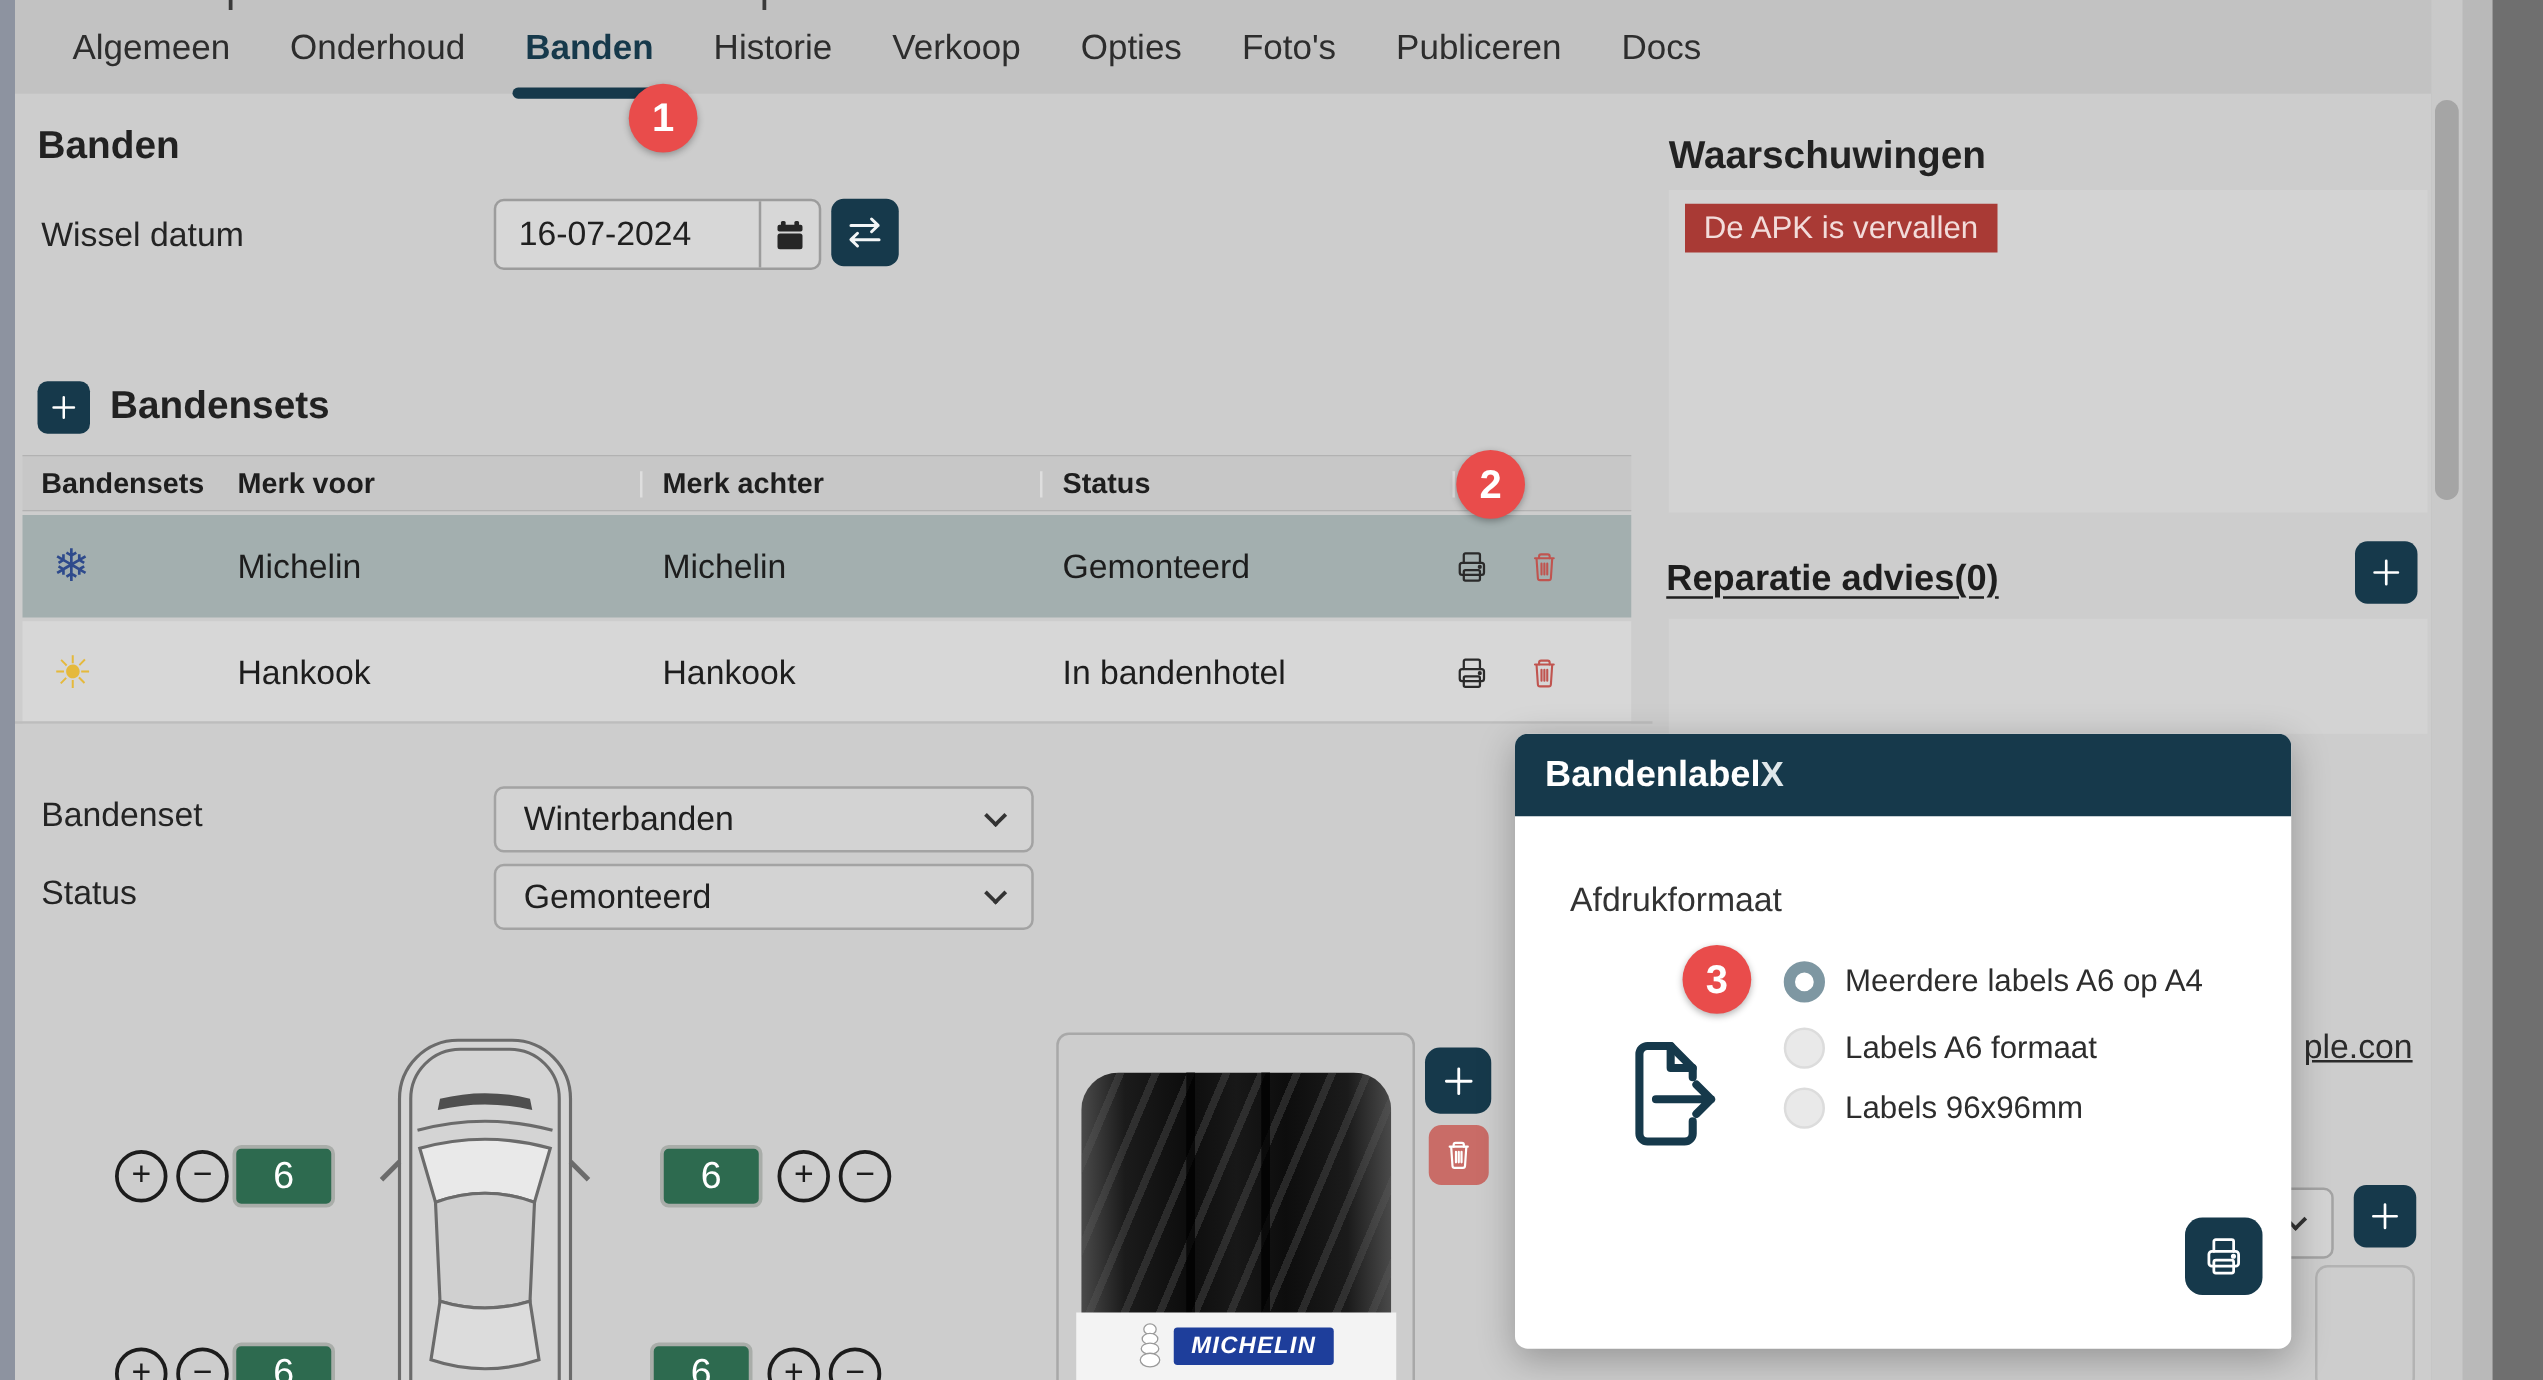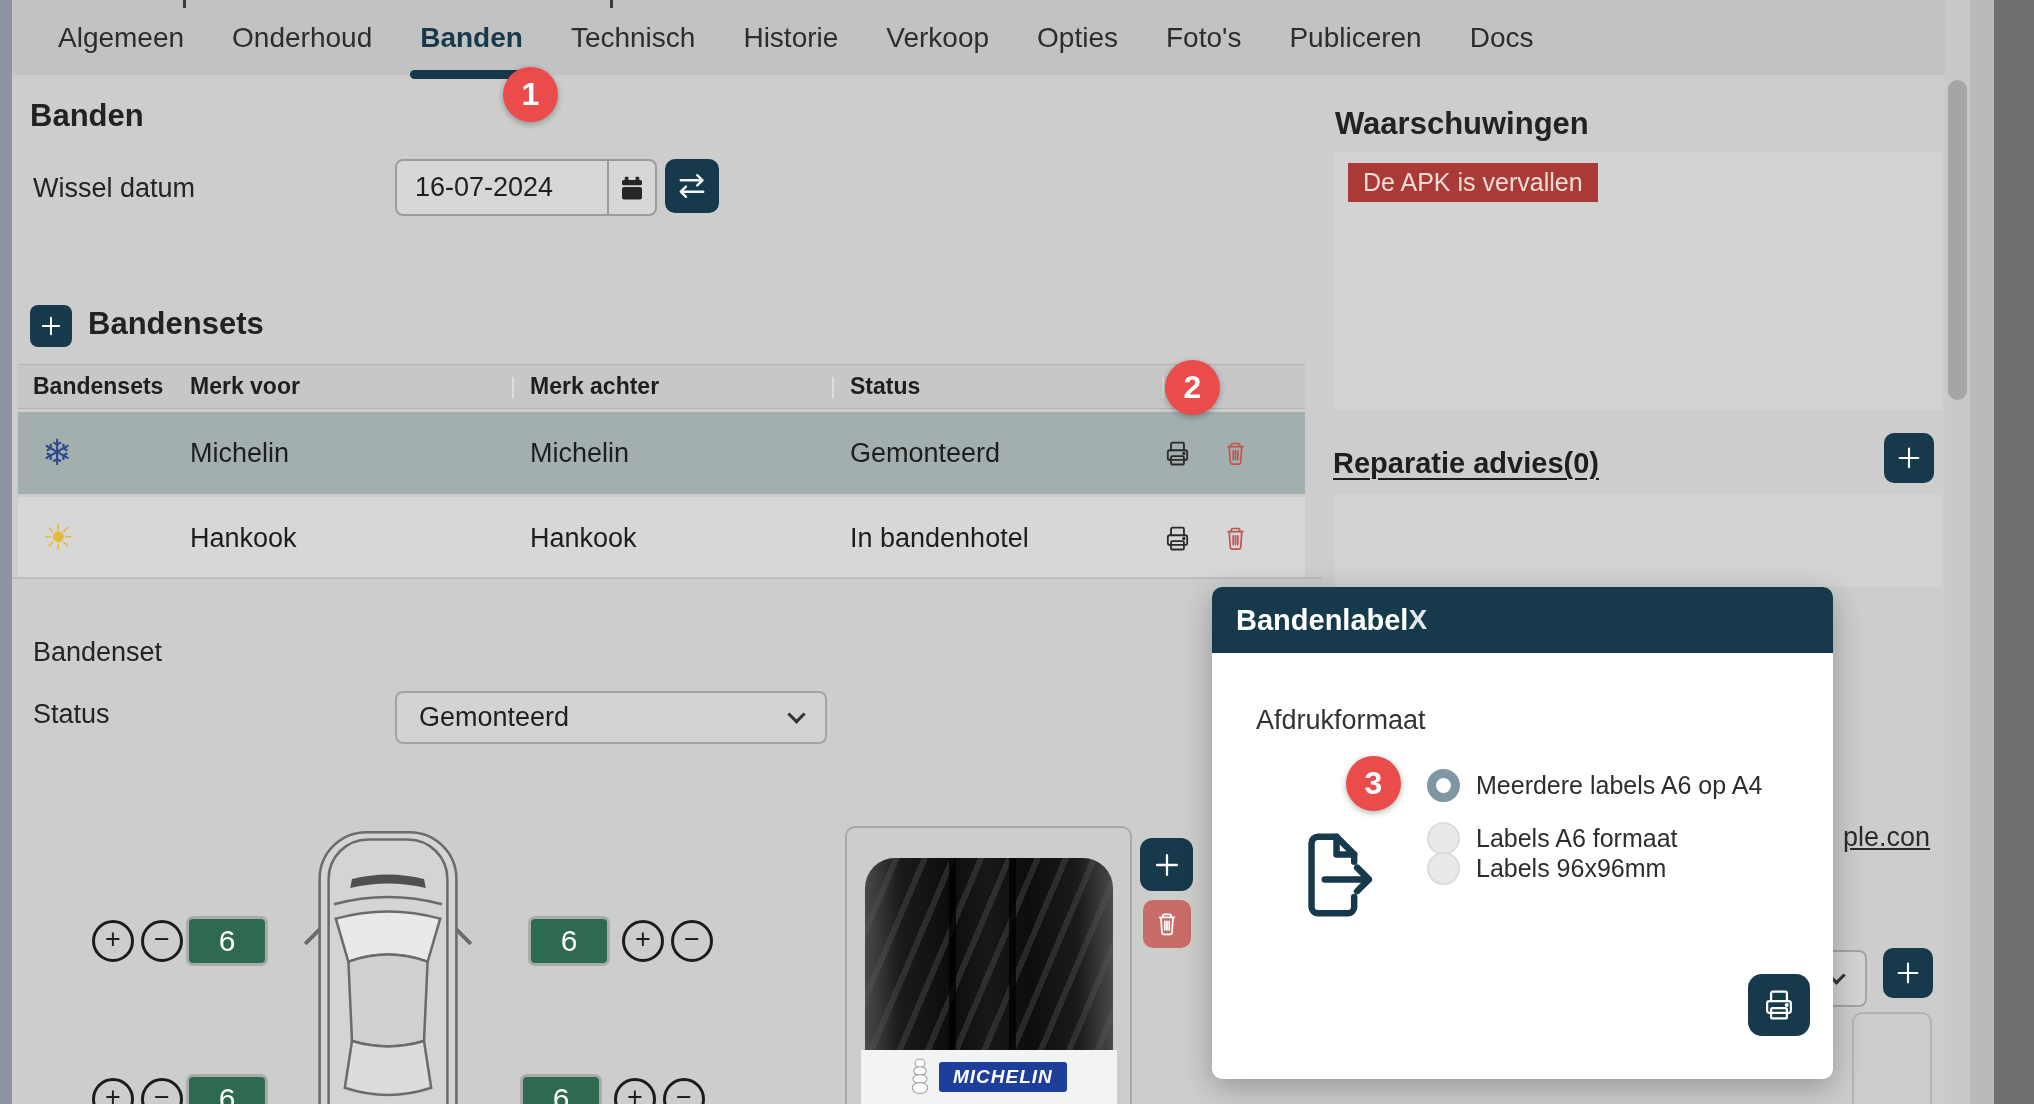--- a/index.html
+++ b/index.html
@@ -105,23 +105,20 @@
 
   <nav class="abs tabbar">
     <div class="tab">
         <span>Algemeen</span>
       </div>
     <div class="tab">
         <span>Onderhoud</span>
       </div>
     <div class="tab active">
         <span>Banden</span>
-      </div>
-    <div class="tab">
-        <span>Technisch</span>
       </div>
     <div class="tab">
         <span>Historie</span>
       </div>
     <div class="tab">
         <span>Verkoop</span>
       </div>
     <div class="tab">
         <span>Opties</span>
       </div>
@@ -225,20 +222,24 @@
         </button>
       </div>
     </div>
   </div>
   <div class="abs step-badge" style="left:1165px;top:360px;">
       <span>2</span>
     </div>
   <div class="abs tbl-divider"></div>
 
   <div class="abs label" style="left:33px;top:637px;text-align:right;">Bandenset</div>
+  <div class="abs select" style="left:395px;top:629px;width:432px;height:53px;">
+    <span>Winterbanden</span>
+    <span class="chev"></span>
+  </div>
   <div class="abs label" style="left:33px;top:699px;">Status</div>
   <div class="abs select" style="left:395px;top:691px;width:432px;height:53px;">
     <span>Gemonteerd</span>
     <span class="chev"></span>
   </div>
 
   <svg class="abs" style="left:298px;top:828px;" width="180" height="300" viewBox="0 0 100 166" fill="none" stroke="#6b6b6b" stroke-width="1.4">
     <rect x="12" y="2" width="76" height="180" rx="26" fill="#d4d4d4"></rect>
     <rect x="17" y="6" width="66" height="174" rx="22"></rect>
     <path d="M30 28 Q50 23 70 28 L71 33 Q50 28 29 33 Z" fill="#4f4f4f" stroke="none"></path>
@@ -328,21 +329,21 @@
   </div>
 
   <div class="opt-row" style="top:769px;">
     <span class="radio sel"></span>
     <span class="opt-label">Meerdere labels A6 op A4</span>
   </div>
   <div class="opt-row" style="top:822px;">
     <span class="radio unsel"></span>
     <span class="opt-label">Labels A6 formaat</span>
   </div>
-  <div class="opt-row" style="top:852px;">
+  <div class="opt-row" style="top:870px;">
     <span class="radio unsel"></span>
     <span class="opt-label">Labels 96x96mm</span>
   </div>
   <button class="abs btn-teal" style="left:1748px;top:974px;width:62px;height:62px;border-radius:14px;z-index:41;">
     <svg width="38" height="38" viewBox="0 0 24 24" fill="none" stroke="#fff" stroke-width="1.4" stroke-linecap="round" stroke-linejoin="round">
       <path d="M7 9.5V4.6a1 1 0 011-1h8a1 1 0 011 1v4.9"></path>
       <rect x="4.5" y="9.5" width="15" height="7.5" rx="1.5"></rect>
       <rect x="7" y="14" width="10" height="6.5" rx="1"></rect>
       <circle cx="16.9" cy="12" r="0.6" fill="#fff"></circle>
     </svg>

